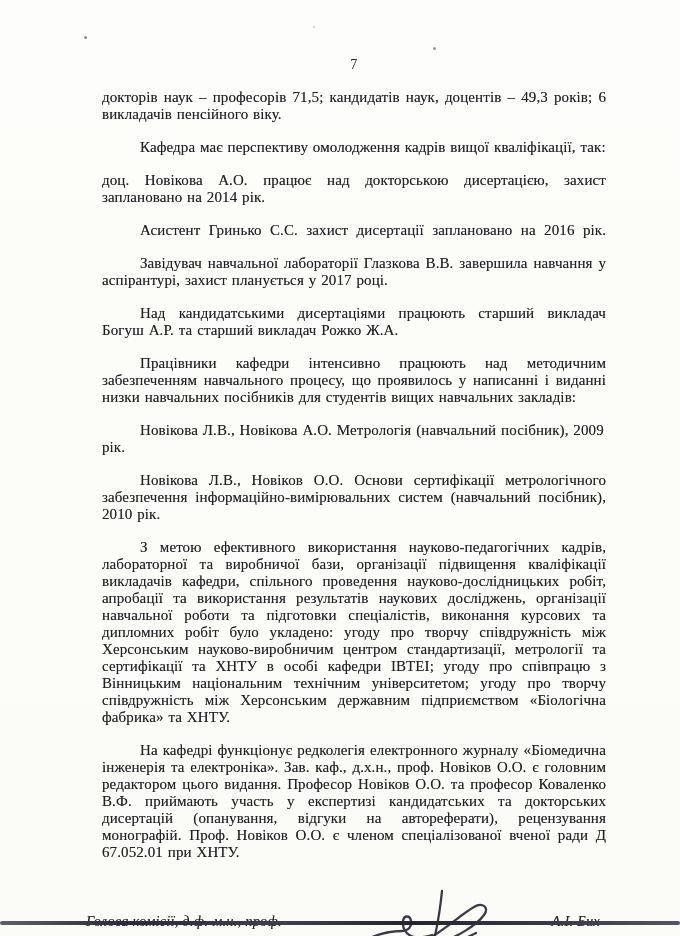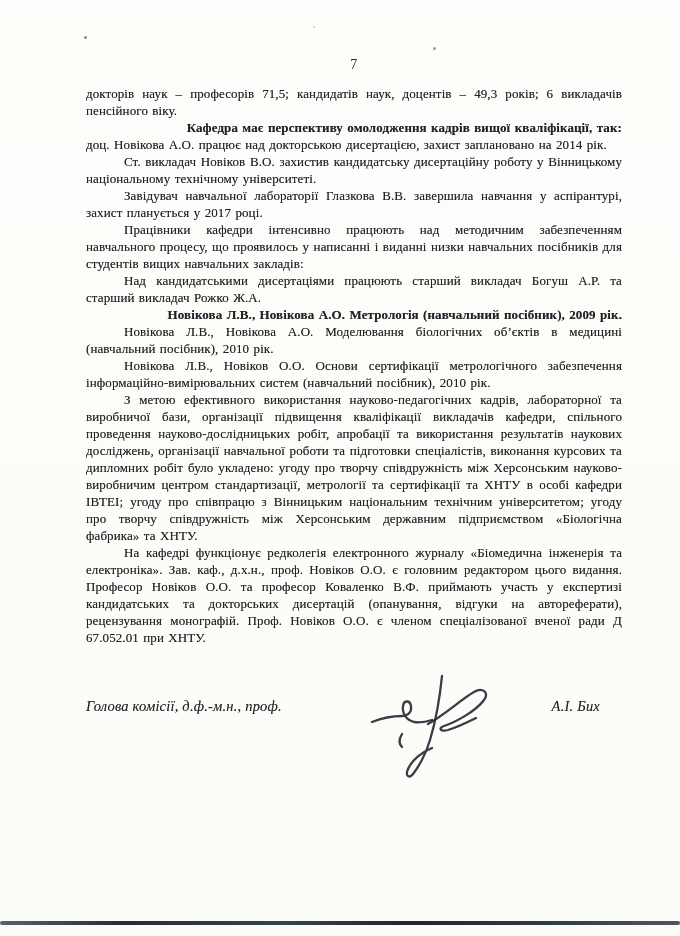--- a/index.html
+++ b/index.html
@@ -20,30 +20,30 @@
     padding: 57px 58px 0 86px;
   }
   .pagenum {
     text-align: center;
     font-size: 14px;
     letter-spacing: 0.5px;
     margin-bottom: 12px;
     color: #2a2a30;
   }
   p {
-    margin: 0;
-    font-size: 13px;
+    margin: 16px;
+    font-size: 15px;
     line-height: 17px;
     text-align: justify;
     word-spacing: 1px;
     letter-spacing: 0.1px;
     text-shadow: 0 0 0.4px rgba(25,25,35,0.45);
   }
   p.indent { text-indent: 38px; }
-  p.left { text-align: right; font-weight: bold; }
+  p.left { text-align: left; }
   p.stretch { text-align-last: justify; }
   .sig-row {
     position: relative;
     margin-top: 32px;
     height: 118px;
     text-align: center;
   }
   .sig-role, .sig-name {
     position: absolute;
     font-style: italic;
@@ -91,26 +91,25 @@
 </head>
 <body>
 
 <div class="page">
 
   <div class="pagenum">7</div>
 
   <p>докторів наук – професорів 71,5; кандидатів наук, доцентів – 49,3 років; 6 викладачів пенсійного віку.</p>
   <p class="indent left">Кафедра має перспективу омолодження кадрів вищої кваліфікації, так:</p>
   <p>доц. Новікова А.О. працює над докторською дисертацією, захист заплановано на 2014 рік.</p>
-  <p class="indent">Ст. викладач Новіков В.О. захистив кандидатську дисертаційну роботу у Вінницькому національному технічному університеті.</p>
+  <p class="indent stretch">Асистент Гринько С.С. захист дисертації заплановано на 2016 рік.</p>
   <p class="indent">Завідувач навчальної лабораторії Глазкова В.В. завершила навчання у аспірантурі, захист планується у 2017 році.</p>
+  <p class="indent">Над кандидатськими дисертаціями працюють старший викладач Богуш А.Р. та старший викладач Рожко Ж.А.</p>
   <p class="indent">Працівники кафедри інтенсивно працюють над методичним забезпеченням навчального процесу, що проявилось у написанні і виданні низки навчальних посібників для студентів вищих навчальних закладів:</p>
-  <p class="indent">Над кандидатськими дисертаціями працюють старший викладач Богуш А.Р. та старший викладач Рожко Ж.А.</p>
   <p class="indent left">Новікова Л.В., Новікова А.О. Метрологія (навчальний посібник), 2009 рік.</p>
-  <p class="indent">Новікова Л.В., Новікова А.О. Моделювання біологічних об’єктів в медицині (навчальний посібник), 2010 рік.</p>
   <p class="indent">Новікова Л.В., Новіков О.О. Основи сертифікації метрологічного забезпечення інформаційно-вимірювальних систем (навчальний посібник), 2010 рік.</p>
   <p class="indent">З метою ефективного використання науково-педагогічних кадрів, лабораторної та виробничої бази, організації підвищення кваліфікації викладачів кафедри, спільного проведення науково-дослідницьких робіт, апробації та використання результатів наукових досліджень, організації навчальної роботи та підготовки спеціалістів, виконання курсових та дипломних робіт було укладено: угоду про творчу співдружність між Херсонським науково-виробничим центром стандартизації, метрології та сертифікації та ХНТУ в особі кафедри ІВТЕІ; угоду про співпрацю з Вінницьким національним технічним університетом; угоду про творчу співдружність між Херсонським державним підприємством «Біологічна фабрика» та ХНТУ.</p>
   <p class="indent">На кафедрі функціонує редколегія електронного журналу «Біомедична інженерія та електроніка». Зав. каф., д.х.н., проф. Новіков О.О. є головним редактором цього видання. Професор Новіков О.О. та професор Коваленко В.Ф. приймають участь у експертизі кандидатських та докторських дисертацій (опанування, відгуки на автореферати), рецензування монографій. Проф. Новіков О.О. є членом спеціалізованої вченої ради Д 67.052.01 при ХНТУ.</p>
 
   <div class="sig-row">
     <span class="sig-role">Голова комісії, д.ф.-м.н., проф.</span>
     <svg class="sig-svg" viewBox="0 0 132 112" aria-hidden="true">
       <path d="M 4 50 C 14 46 24 44 34 44 C 40 44 44 40 43 34 C 42 28 36 28 35 34 C 34 41 38 48 46 50 C 52 51 58 50 64 48"></path>
       <path d="M 60 52 C 75 44 95 26 106 20 C 114 15 122 20 116 28 C 108 39 88 50 76 54 C 70 56 72 60 80 58 C 90 55 100 50 108 46"></path>
       <path d="M 74 4 C 72 24 68 48 62 68 C 58 82 50 96 45 102 C 41 107 37 104 40 97 C 44 88 54 80 64 76"></path>

